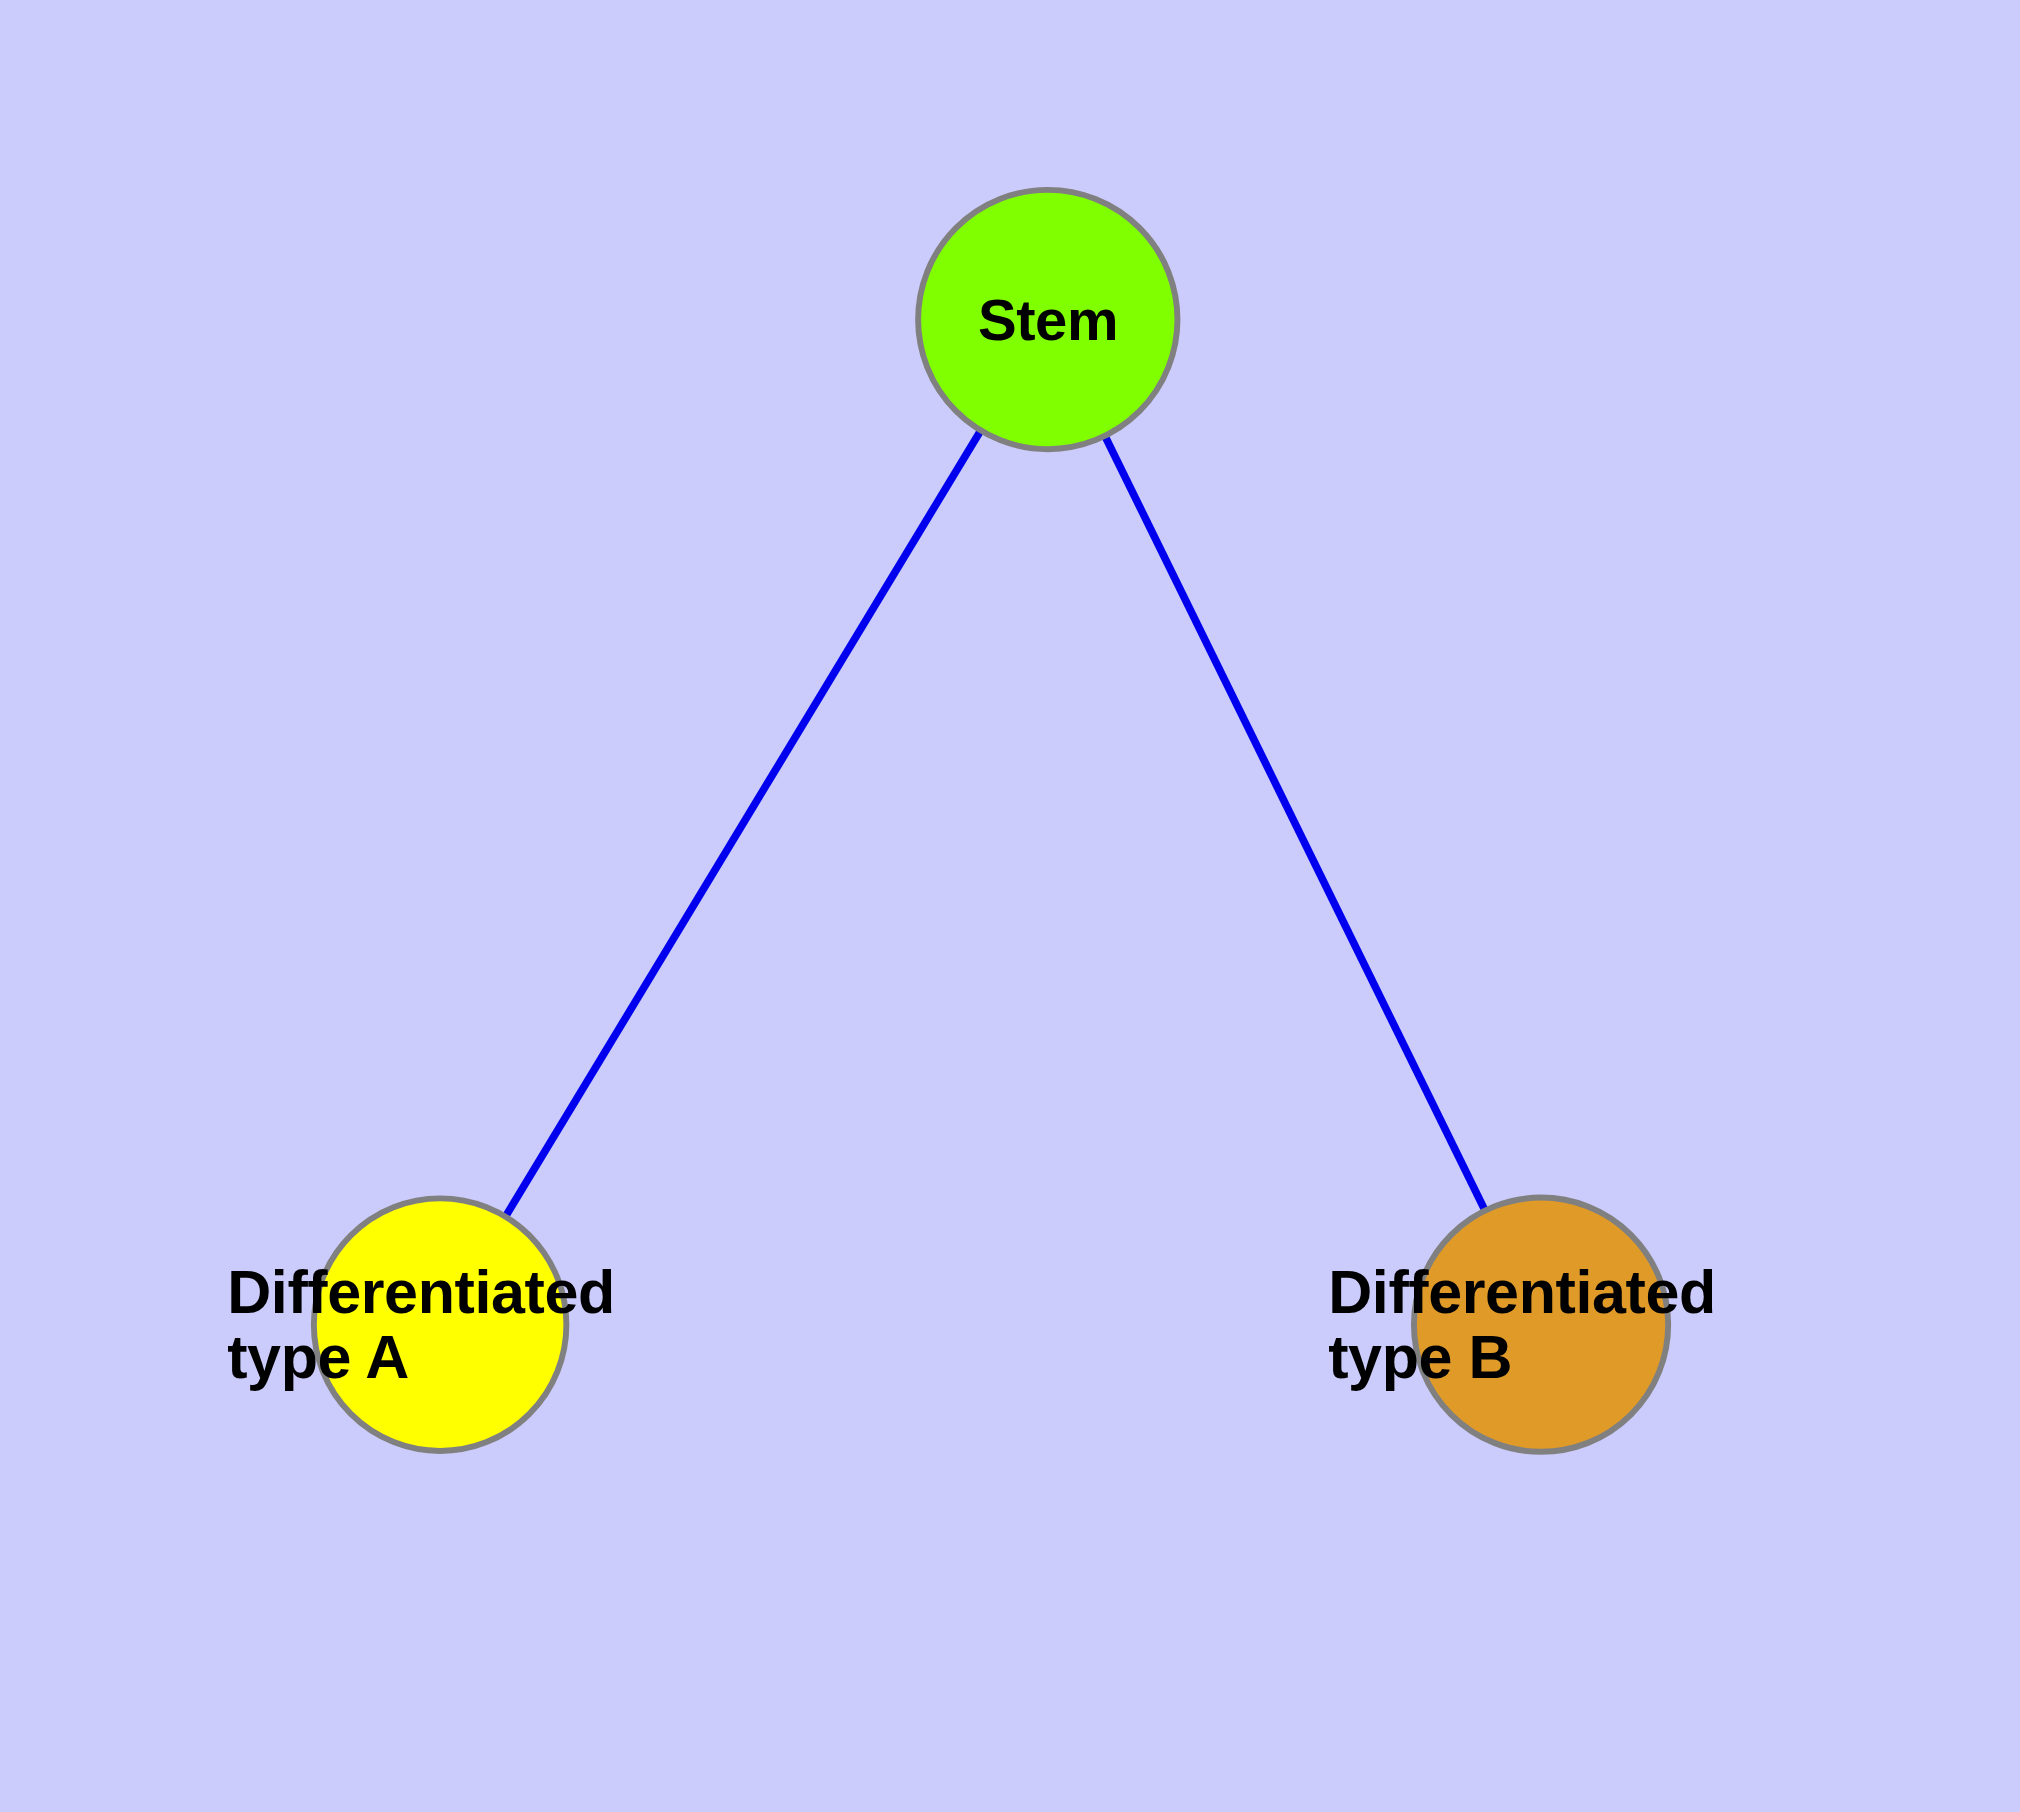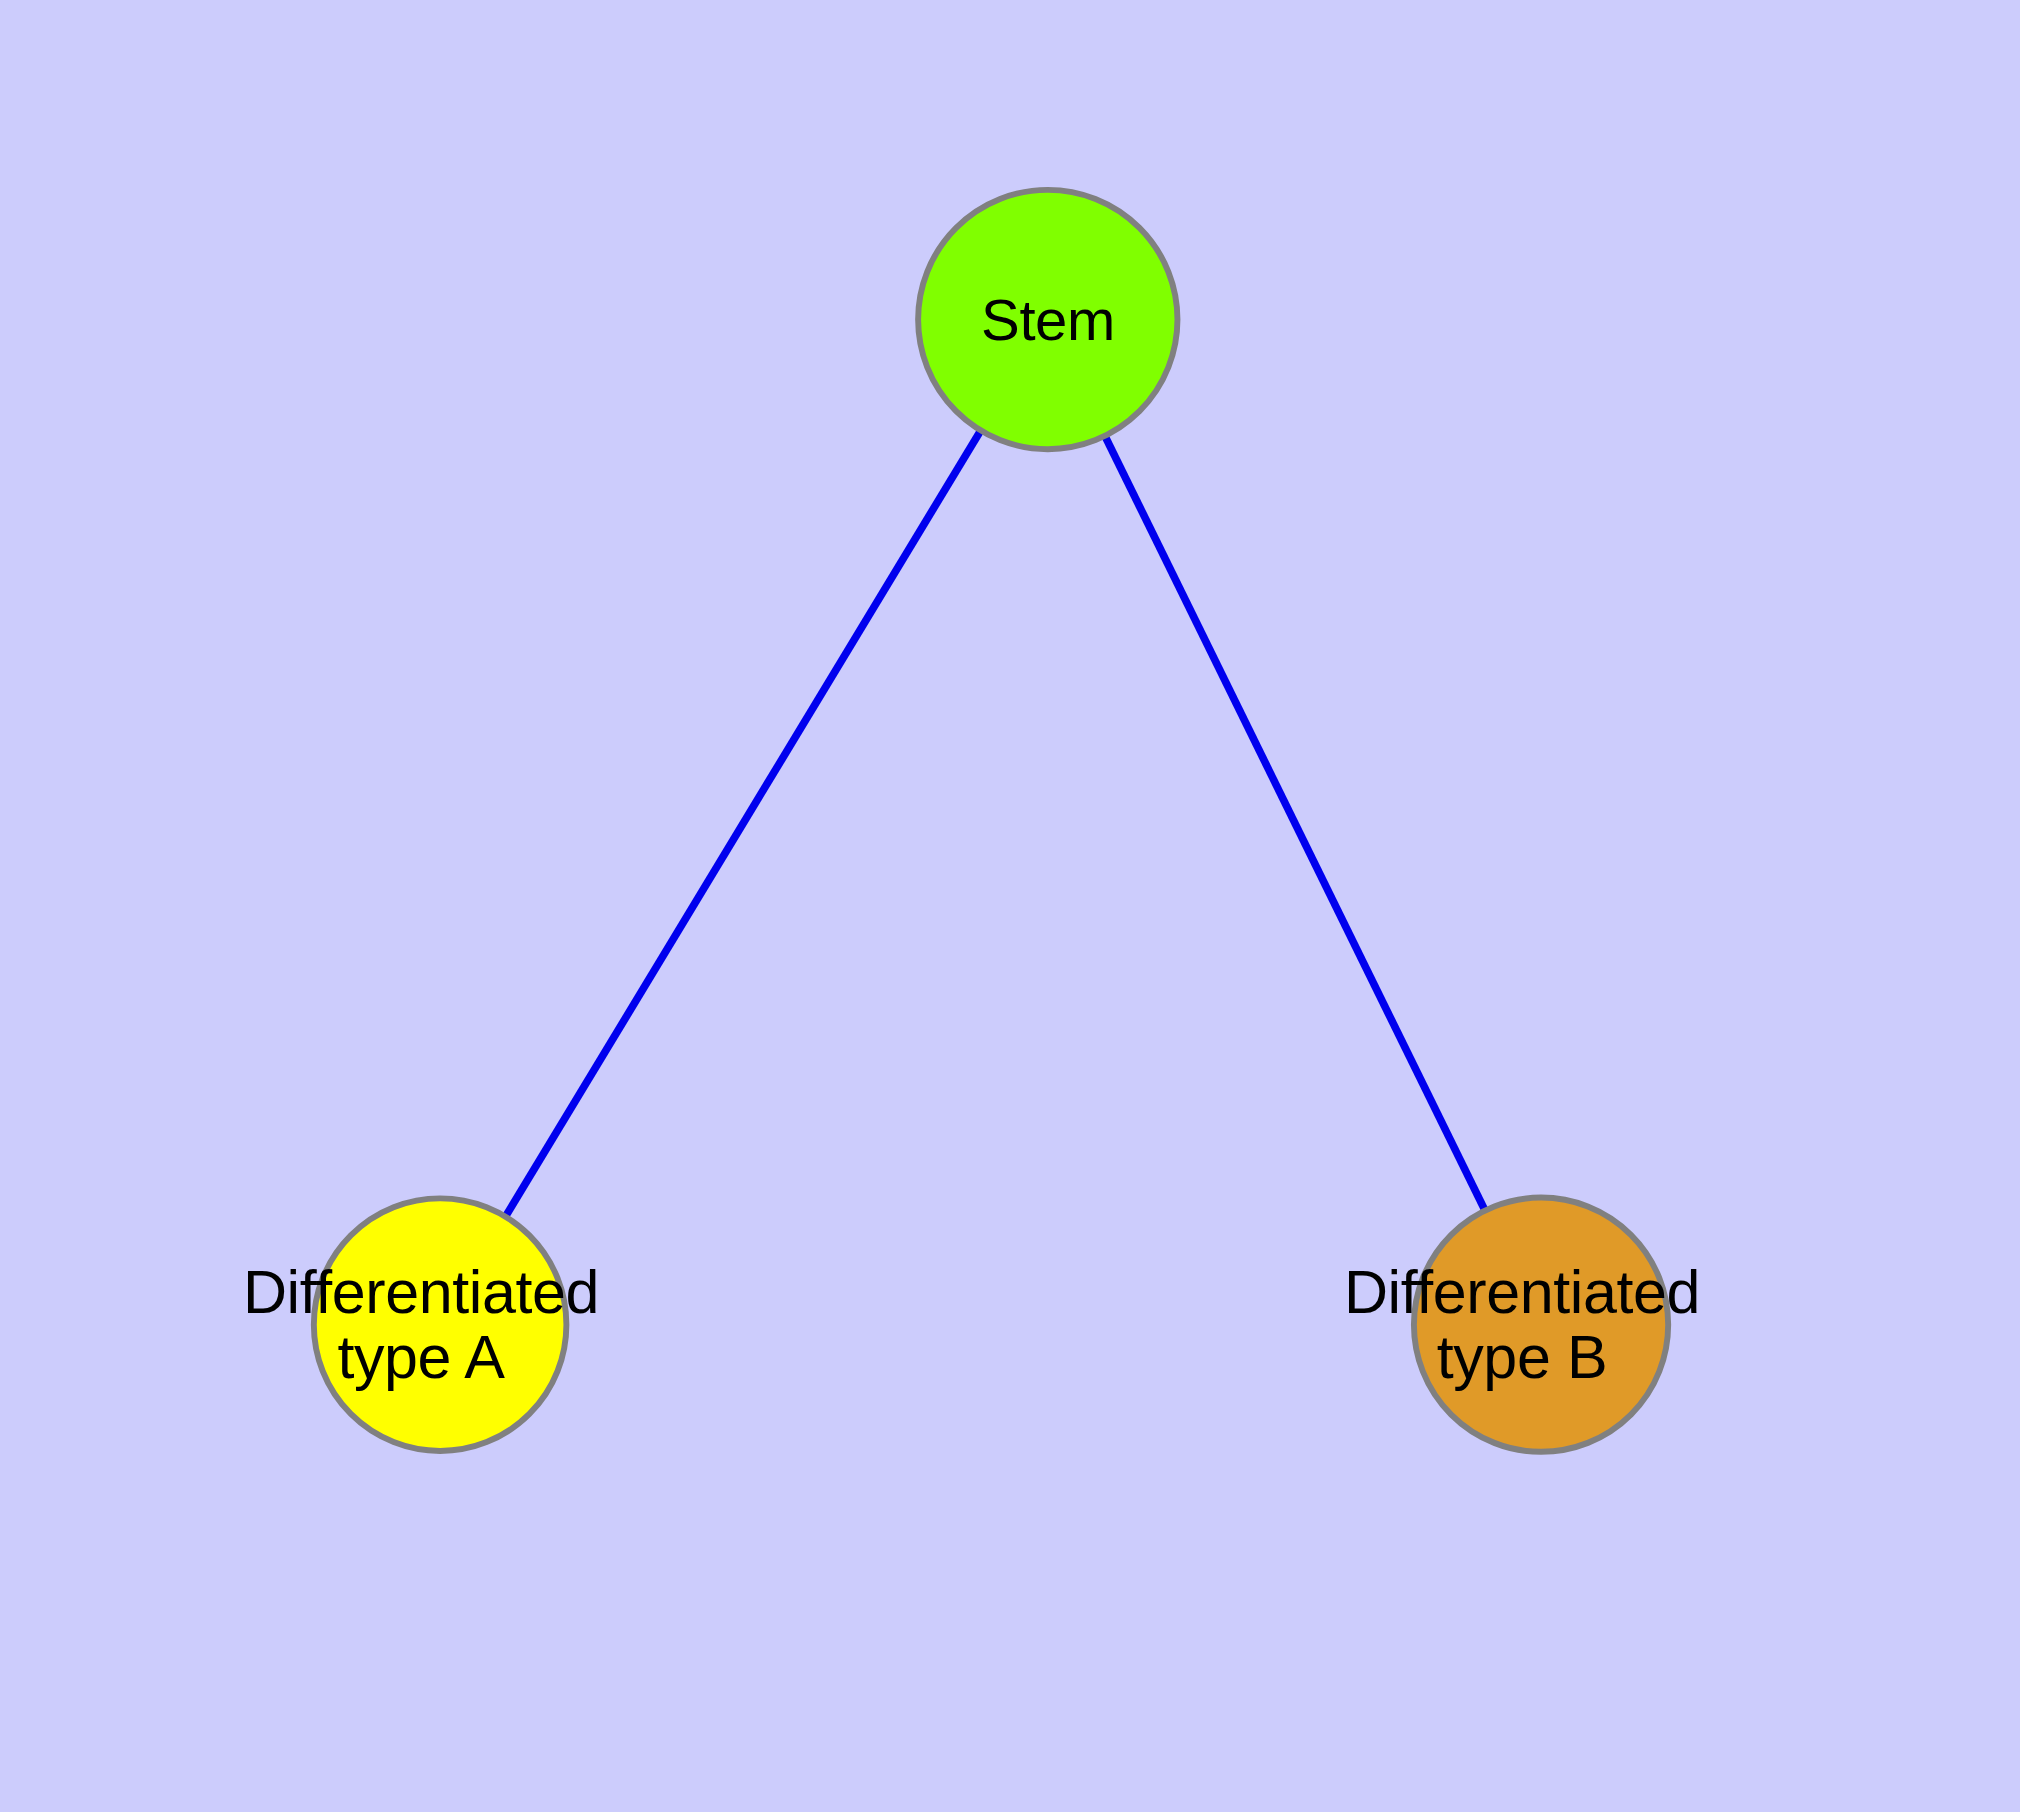--- a/index.html
+++ b/index.html
@@ -19,22 +19,21 @@
     position: absolute;
     left: 0;
     top: 0;
     width: 2021px;
     height: 1812px;
     display: block;
   }
   .node-label {
     position: absolute;
     transform: translate(-50%, -50%);
-    text-align: center;
-    font-weight: normal;
+    font-weight: bold;
     color: #000000;
     line-height: 1.06;
     white-space: pre;
     pointer-events: none;
     letter-spacing: -0.4px;
   }
   .label-stem     { font-size: 58px; }
   .label-typea    { font-size: 61px; }
   .label-typeb    { font-size: 61px; }
 </style>

